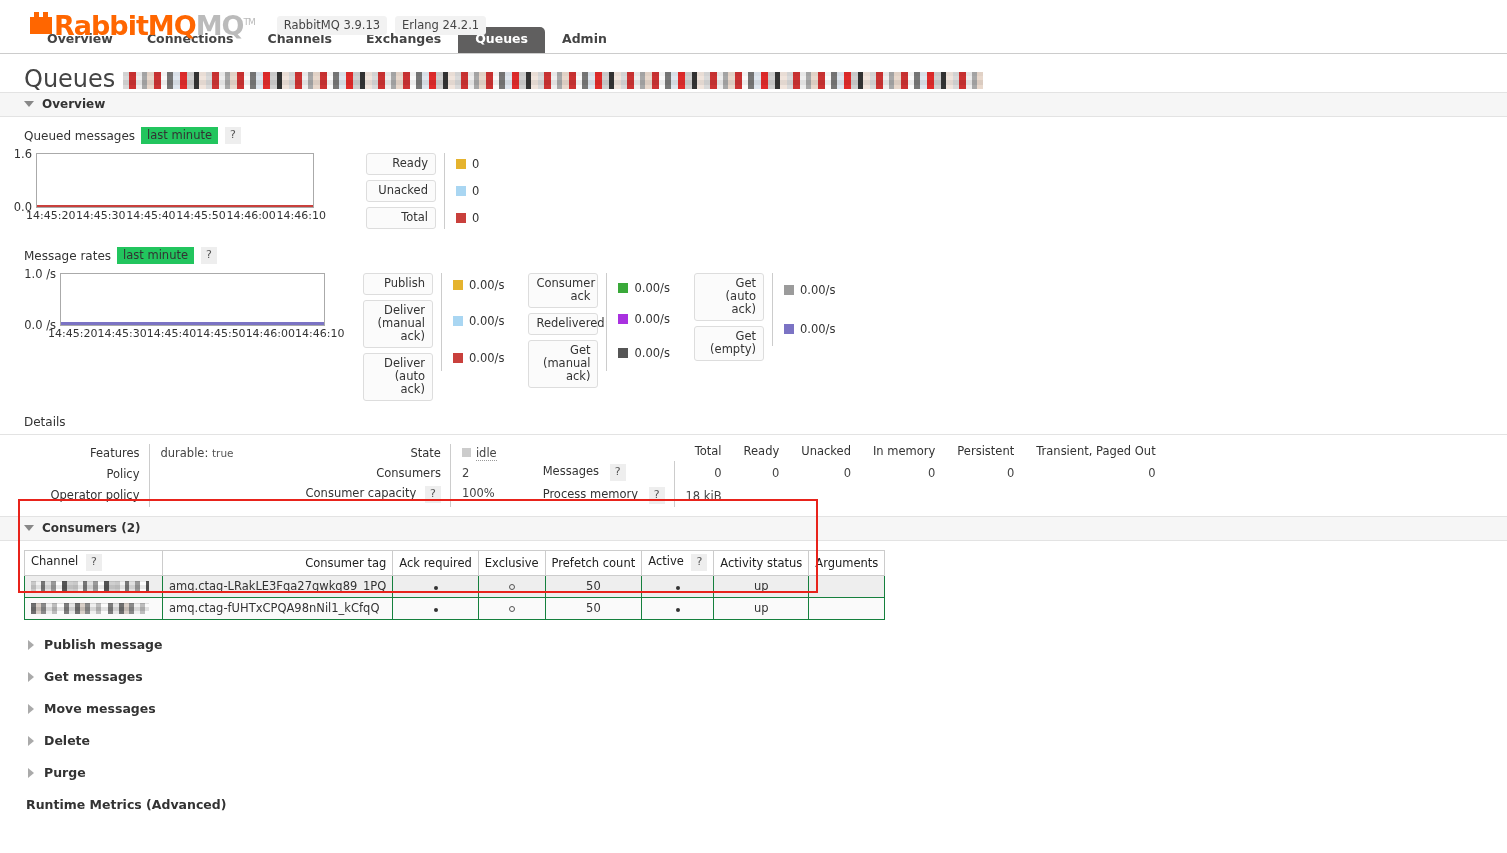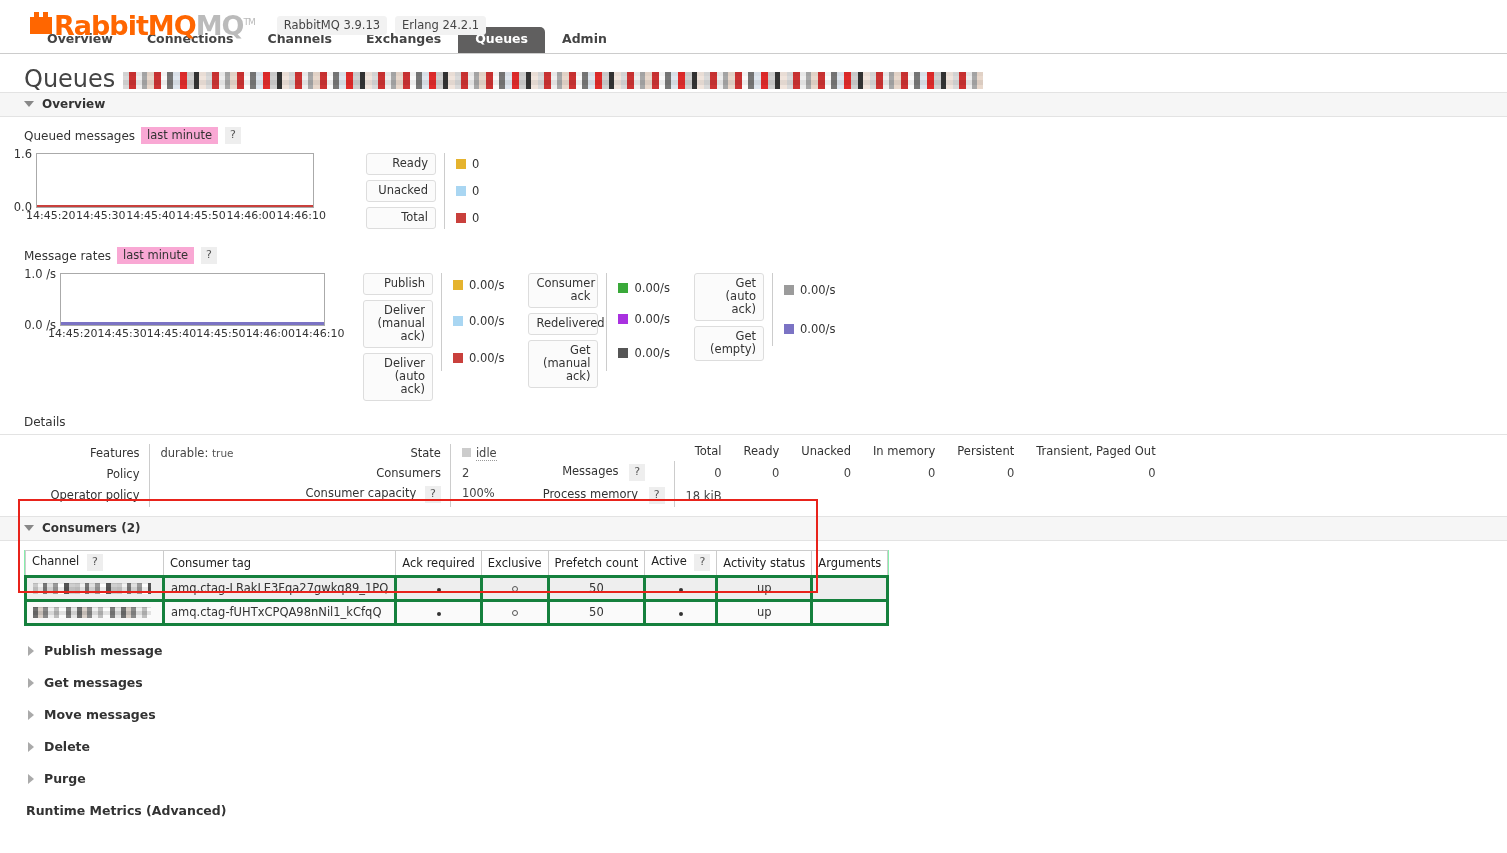--- a/index.html
+++ b/index.html
@@ -188,21 +188,21 @@
   .chart-head {
     display: flex;
     align-items: center;
     gap: 0px;
     font-size: 12px;
     color: #333;
     margin-bottom: 9px;
   }
   .chart-head .lbl { margin-right: 6px; }
   .pill {
-    background: #f9a8d4;
+    background: #22c55e;
     padding: 2px 6px 3px;
     font-size: 11.5px;
     color: #333;
     cursor: pointer;
     line-height: 12px;
   }
   .qmark {
     display: inline-block;
     background: #eee;
     color: #555;
@@ -319,21 +319,21 @@
     font-weight: normal;
     color: #333;
     padding: 0 11px 3px 11px;
     text-align: right;
     white-space: nowrap;
   }
   .stats th.row {
     font-size: 11.5px;
     font-weight: normal;
     color: #333;
-    text-align: center;
+    text-align: left;
     padding: 3px 9px 3px 0;
     white-space: nowrap;
   }
   .stats td {
     font-size: 11.5px;
     color: #444;
     text-align: right;
     padding: 3px 11px 3px 11px;
     white-space: nowrap;
   }
@@ -357,21 +357,21 @@
     background: #fff;
     font-size: 11.5px;
     font-weight: normal;
     color: #222;
     text-align: left;
     padding: 3px 6px 4px 6px;
     white-space: nowrap;
   }
   .ctable th.ctr { text-align: center; }
   .ctable td {
-    border: 3px solid #15803d;
+    border: 1px solid #15803d;
     font-size: 11.5px;
     color: #333;
     padding: 3px 6px 4px 6px;
     white-space: nowrap;
   }
   .ctable tr.r-odd td { background: #eee; }
   .ctable tr.r-even td { background: #fafafa; }
   .ctable td.ctr { text-align: center; }
   .bool-true::before {
     content: "";
@@ -703,21 +703,21 @@
     <span>Consumers (2)</span>
   </div>
 
   <table class="ctable">
     <thead>
       <tr>
         <th style="width:138px;">
           <span>Channel</span>
           <span class="qmark" style="margin-left:4px;">?</span>
         </th>
-        <th style="width:192px;">Consumer tag</th>
+        <th style="width:192px;text-align:right;">Consumer tag</th>
         <th class="ctr">Ack required</th>
         <th class="ctr">Exclusive</th>
         <th class="ctr">Prefetch count</th>
         <th class="ctr">
           <span>Active</span>
           <span class="qmark" style="margin-left:4px;">?</span>
         </th>
         <th class="ctr">Activity status</th>
         <th class="ctr" style="width:58px;">Arguments</th>
       </tr>

